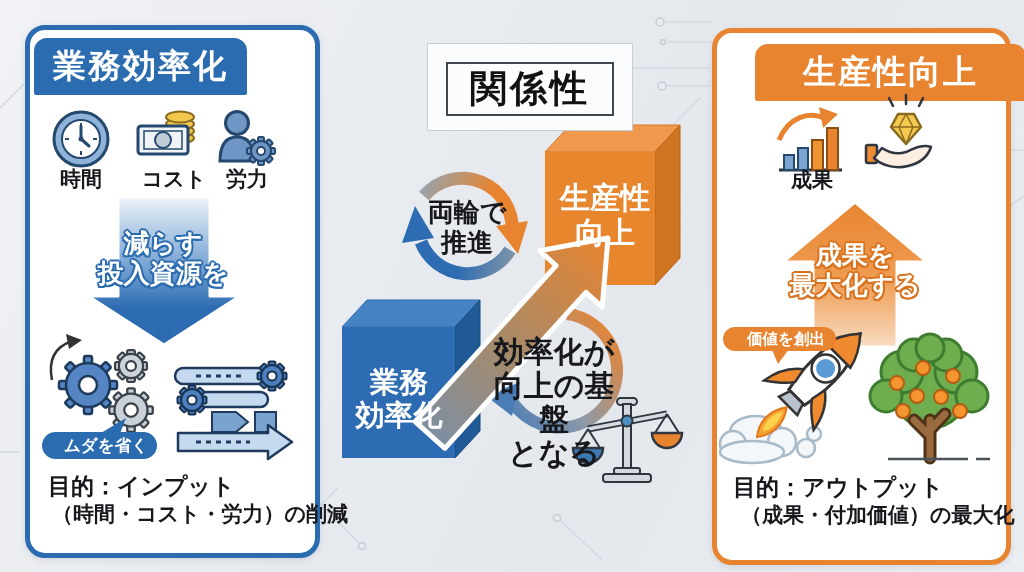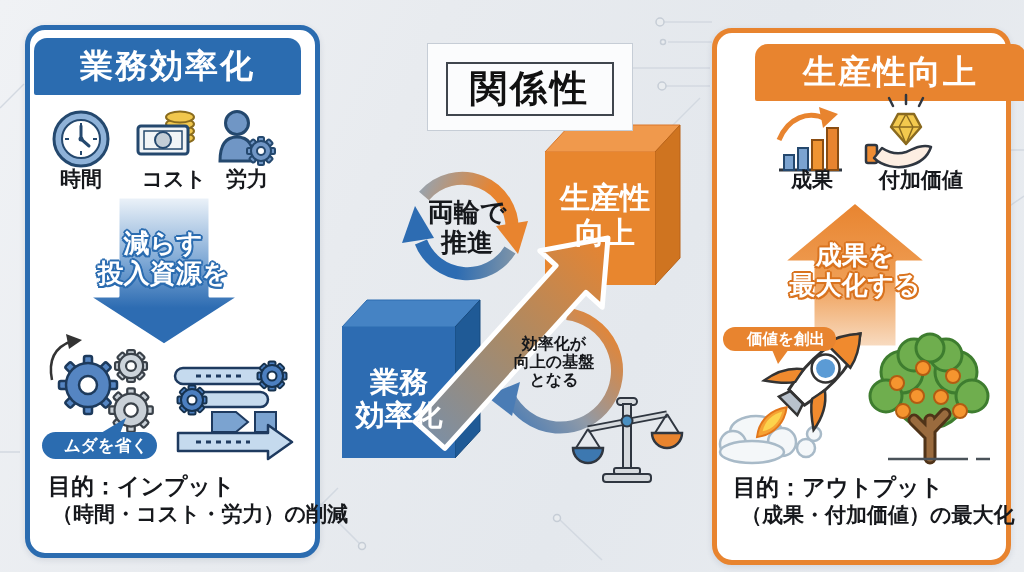--- a/index.html
+++ b/index.html
@@ -58,21 +58,21 @@
       <circle cx="663" cy="42" r="2.5"></circle>
       <circle cx="662" cy="86" r="4"></circle>
       <circle cx="362" cy="546" r="3.5"></circle>
       <circle cx="557" cy="518" r="3.5"></circle>
     </g>
   </svg>
 
   <div class="panel blue" style="left:25px;top:25px;width:285px;height:523px;"></div>
   <div class="panel orange" style="left:712px;top:28px;width:289px;height:527px;"></div>
 
-  <div class="hd blue z1" style="left:34px;top:38px;width:267px;height:57px;">
+  <div class="hd blue z1" style="left:34px;top:38px;width:213px;height:57px;">
     <span>業務効率化</span>
   </div>
   <div class="hd orange z1" style="left:721px;top:44px;width:271px;height:57px;">
     <span>生産性向上</span>
   </div>
 
   <svg id="art" width="1024" height="572" viewBox="0 0 1024 572">
     <defs>
       <linearGradient id="gDown" x1="0" y1="197" x2="0" y2="345" gradientUnits="userSpaceOnUse">
         <stop offset="0" stop-color="#edf3f9"></stop>
@@ -341,28 +341,27 @@
   <div class="t ctr z3 white" style="left:550px;top:181px;width:110px;font-size:30px;">
     <div>生産性</div>
     <div>向上</div>
   </div>
 
   <div class="t ctr z3 white" style="left:343px;top:366px;width:112px;font-size:29px;">
     <div>業務</div>
     <div>効率化</div>
   </div>
 
-  <div class="t ctr z3" style="left:486px;top:335px;width:136px;font-size:16px;line-height:1.12;">
+  <div class="t ctr z3" style="left:486px;top:335px;width:136px;font-size:30px;line-height:1.12;">
     <div>効率化が</div>
     <div>向上の基盤</div>
     <div>となる</div>
   </div>
 
   <div class="t ctr z3" style="left:762px;top:168px;width:100px;font-size:21px;">成果</div>
-  <div class="t ctr z3" style="left:851px;top:168px;width:140px;font-size:21px;">付加価値</div>
 
   <div class="t ctr z3 outline-orange" style="left:760px;top:241px;width:190px;font-size:26px;">
     <div>成果を</div>
     <div>最大化する</div>
   </div>
 
   <div class="badge orange" style="left:723px;top:327px;width:100px;height:24px;font-size:15.5px;border-radius:12px;">
     <span>価値を創出</span>
   </div>
 

